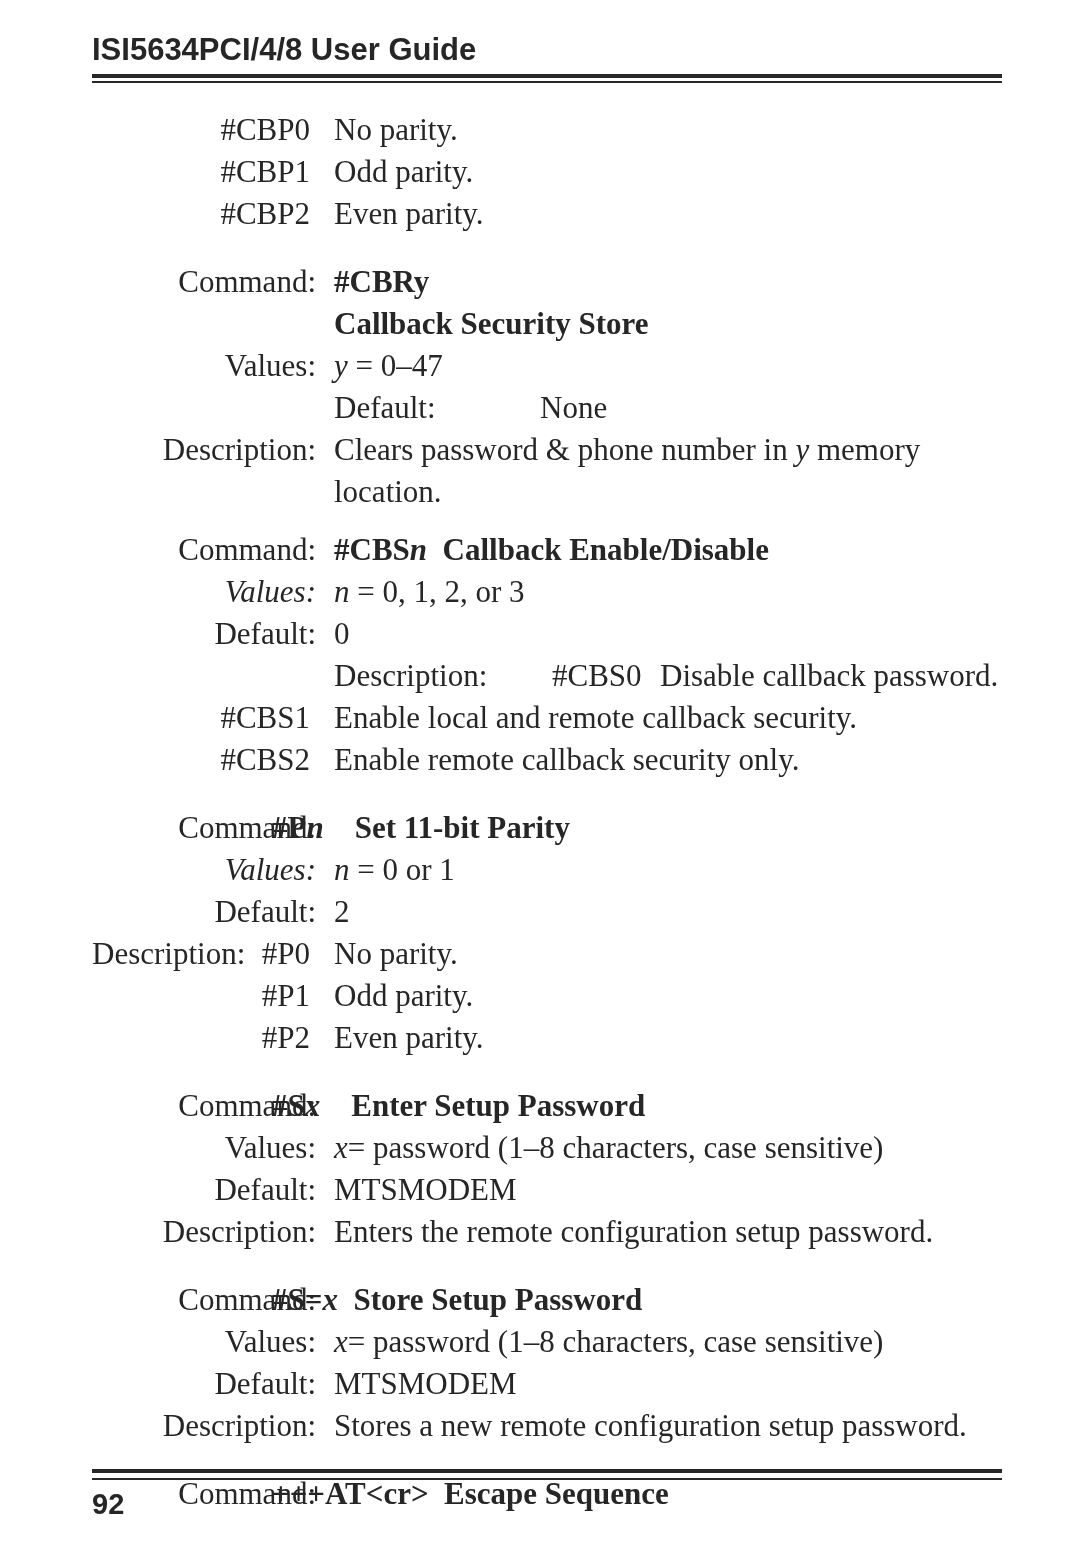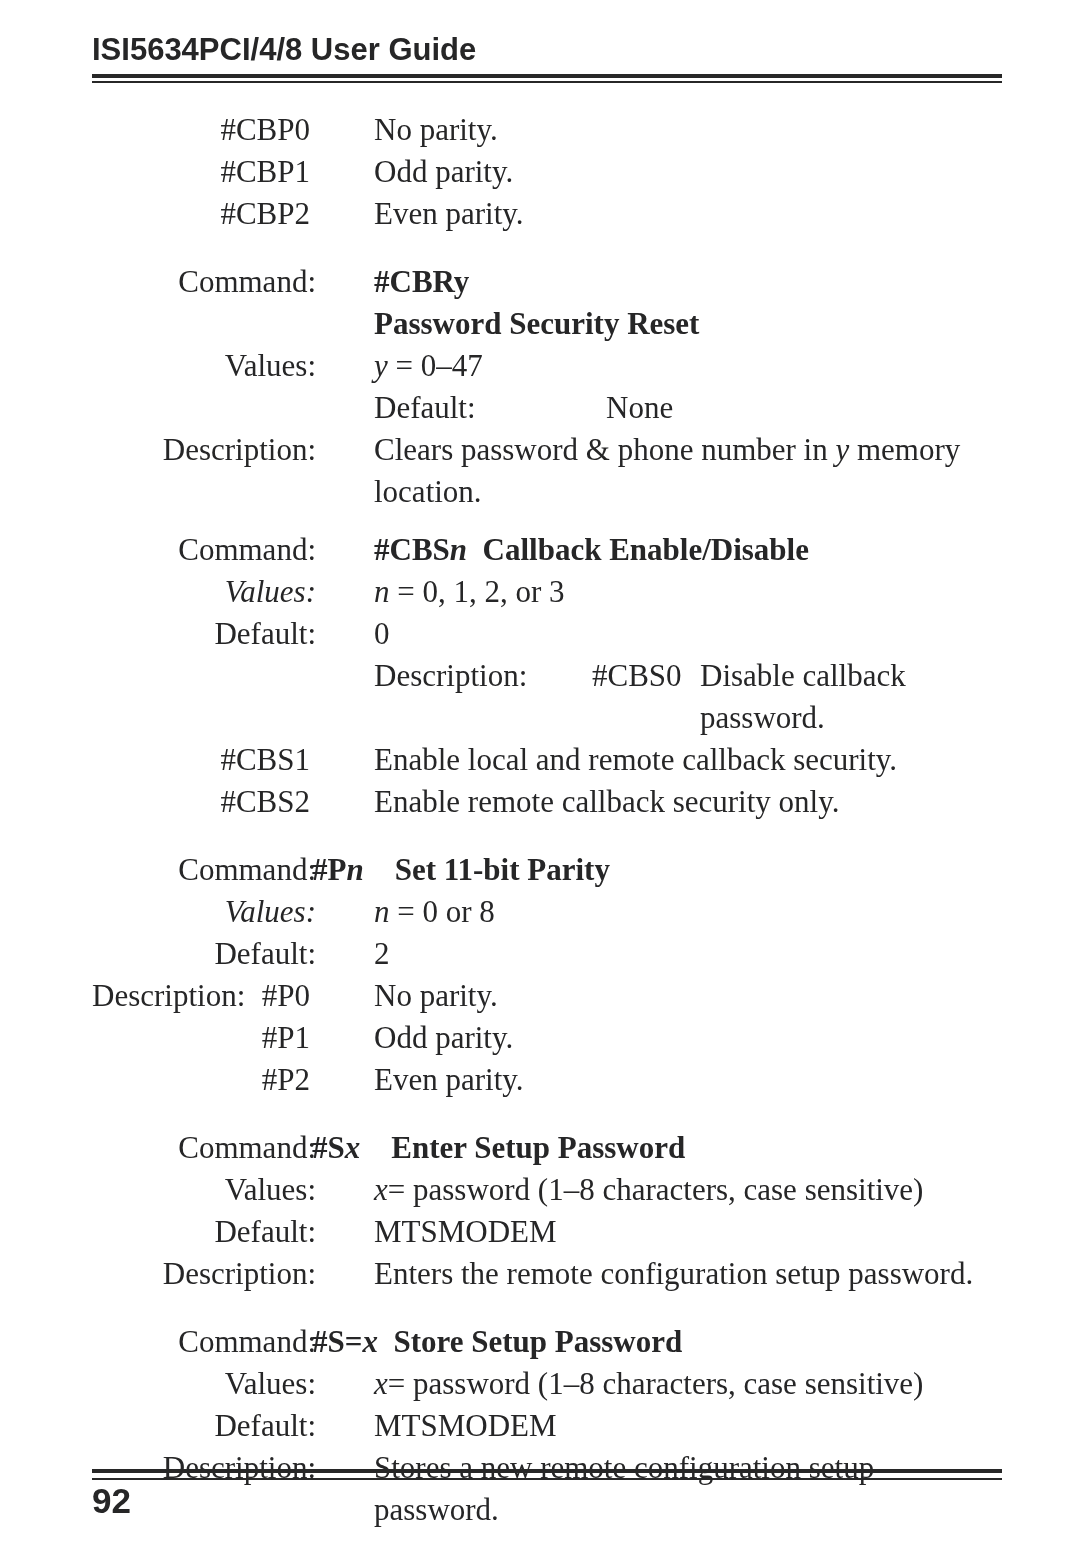--- a/index.html
+++ b/index.html
@@ -32,21 +32,20 @@
     border-bottom: 2px solid #272727;
     margin-top: 3px;
     margin-bottom: 26px;
   }
 
   .row {
     display: flex;
     align-items: baseline;
     font-size: 31px;
     line-height: 42px;
-    gap: 40px;
   }
   .colA {               
     width: 242px;       
     text-align: right;
     padding-right: 18px;
     box-sizing: border-box;
   }
   .colA-inner-code {    
     width: 242px;
     text-align: right;
@@ -63,21 +62,21 @@
   .block { margin-top: 26px; }
   .block-tight { margin-top: 16px; }
 
   
   .subrow {
     display: flex;
     font-size: 31px;
     line-height: 42px;
   }
   .subA { width: 206px; }
-  .subB { flex: 1; margin-left: 26px; }
+  .subB { flex: 1; }
 
   
   .sub3 {
     display: flex;
     font-size: 31px;
     line-height: 42px;
   }
   .sub3a { width: 206px; }
   .sub3b { width: 108px; margin-left: 12px; }
   .sub3c { flex: 1; }
@@ -95,21 +94,21 @@
     right: 78px;
     bottom: 73px;
     border-top: 2px solid #272727;
   }
   .page-number {
     position: absolute;
     left: 92px;
     bottom: 32px;
     font-family: Arial, Helvetica, sans-serif;
     font-weight: bold;
-    font-size: 35px;
+    font-size: 29px;
   }
 </style>
 </head>
 <body>
 
 <div class="page">
 
   <div class="header-title">ISI5634PCI/4/8 User Guide</div>
   <div class="hr-wrap"></div>
 
@@ -126,21 +125,21 @@
     <div class="colB">Even parity.</div>
   </div>
 
   <div class="block">
     <div class="row">
       <div class="colA">Command:</div>
       <div class="colB bold">#CBRy</div>
     </div>
     <div class="row">
       <div class="colA"></div>
-      <div class="colB bold">Password Security Reset</div>
+      <div class="colB bold">Callback Security Store</div>
     </div>
     <div class="row">
       <div class="colA">Values:</div>
       <div class="colB">
         <span class="italic">y</span><span> = 0–47</span>
       </div>
     </div>
     <div class="row">
       <div class="colA"></div>
       <div class="colB">
@@ -200,21 +199,21 @@
     <div class="row">
       <div class="colA">Command:</div>
       <div class="colB" style="margin-left:-62px;">
         <span class="bold">#P</span><span class="bold italic">n</span>
         &nbsp;&nbsp;&nbsp;<span class="bold">Set 11-bit Parity</span>
       </div>
     </div>
     <div class="row">
       <div class="colA italic">Values:</div>
       <div class="colB">
-        <span class="italic">n</span><span> = 0 or 8</span>
+        <span class="italic">n</span><span> = 0 or 1</span>
       </div>
     </div>
     <div class="row">
       <div class="colA">Default:</div>
       <div class="colB">2</div>
     </div>
 
     <div class="row">
       <div class="colA" style="text-align:left; padding-left:0; padding-right:0;">
         <span>Description:</span>

